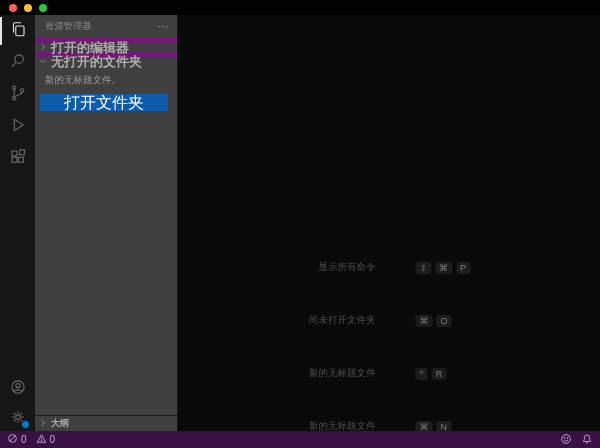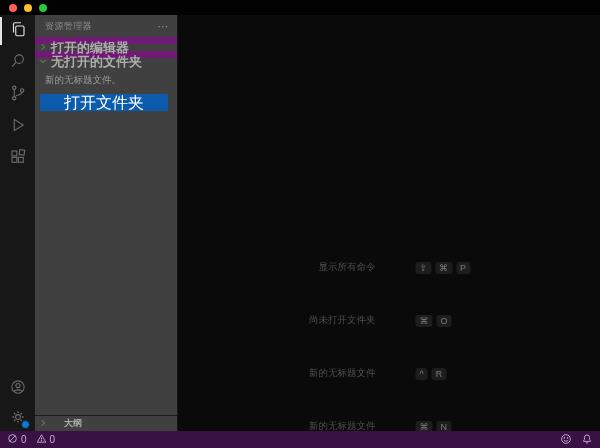--- a/index.html
+++ b/index.html
@@ -57,21 +57,21 @@
   .sb-row svg, .outline-row svg { width:10px; height:10px; color:#8a8a8a; flex:none; }
   .sb-msg { margin:9px 10px 7px 10px; color:#9b9b9b; font-size:9.5px; }
   .open-btn {
     display:block; margin:2px 9px 0 5px; width:calc(100% - 14px); height:17px;
     background:#0d5cab; border:none; border-radius:1px;
     color:#ffffff; font-size:16px; cursor:pointer;
     font-family:inherit; line-height:17px; text-align:center;
   }
   .outline-row {
     position:absolute; bottom:0; left:0; right:0; height:16px;
-    display:flex; align-items:center; gap:16px; padding-left:3px;
+    display:flex; align-items:center; gap:3px; padding-left:3px;
     border-top:1px solid #1c1c1c; color:#adadad; font-size:9px; font-weight:bold; cursor:pointer;
   }
 
   
   .editor { position:absolute; top:15px; left:179px; right:0; bottom:17px; background:#0a0a0a; }
   .watermark {
     position:absolute; top:246px; left:50%; transform:translateX(-50%);
     display:grid; grid-template-columns:auto auto; column-gap:12px; row-gap:12px;
     align-items:center;
     gap:40px;

